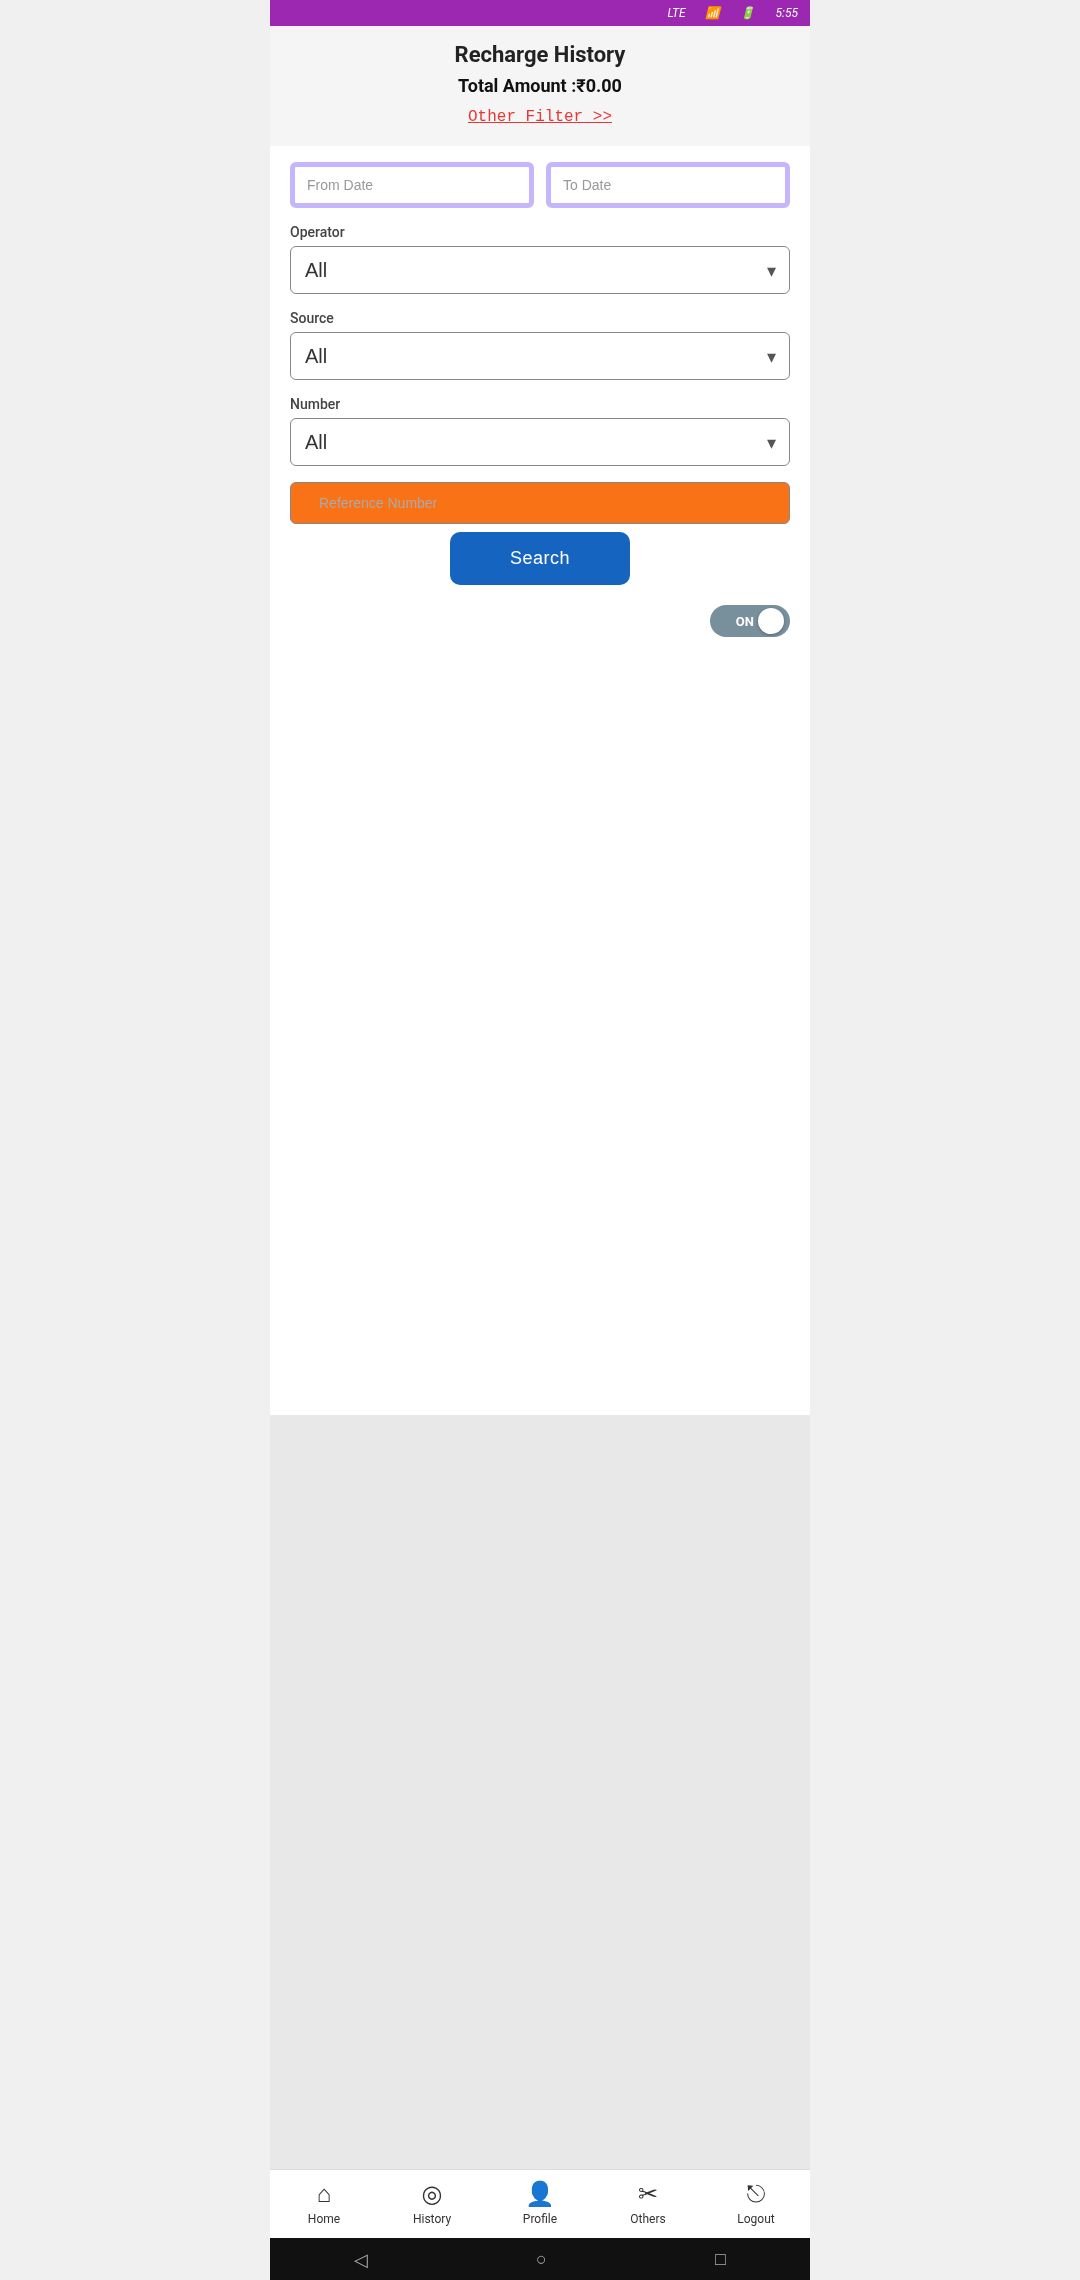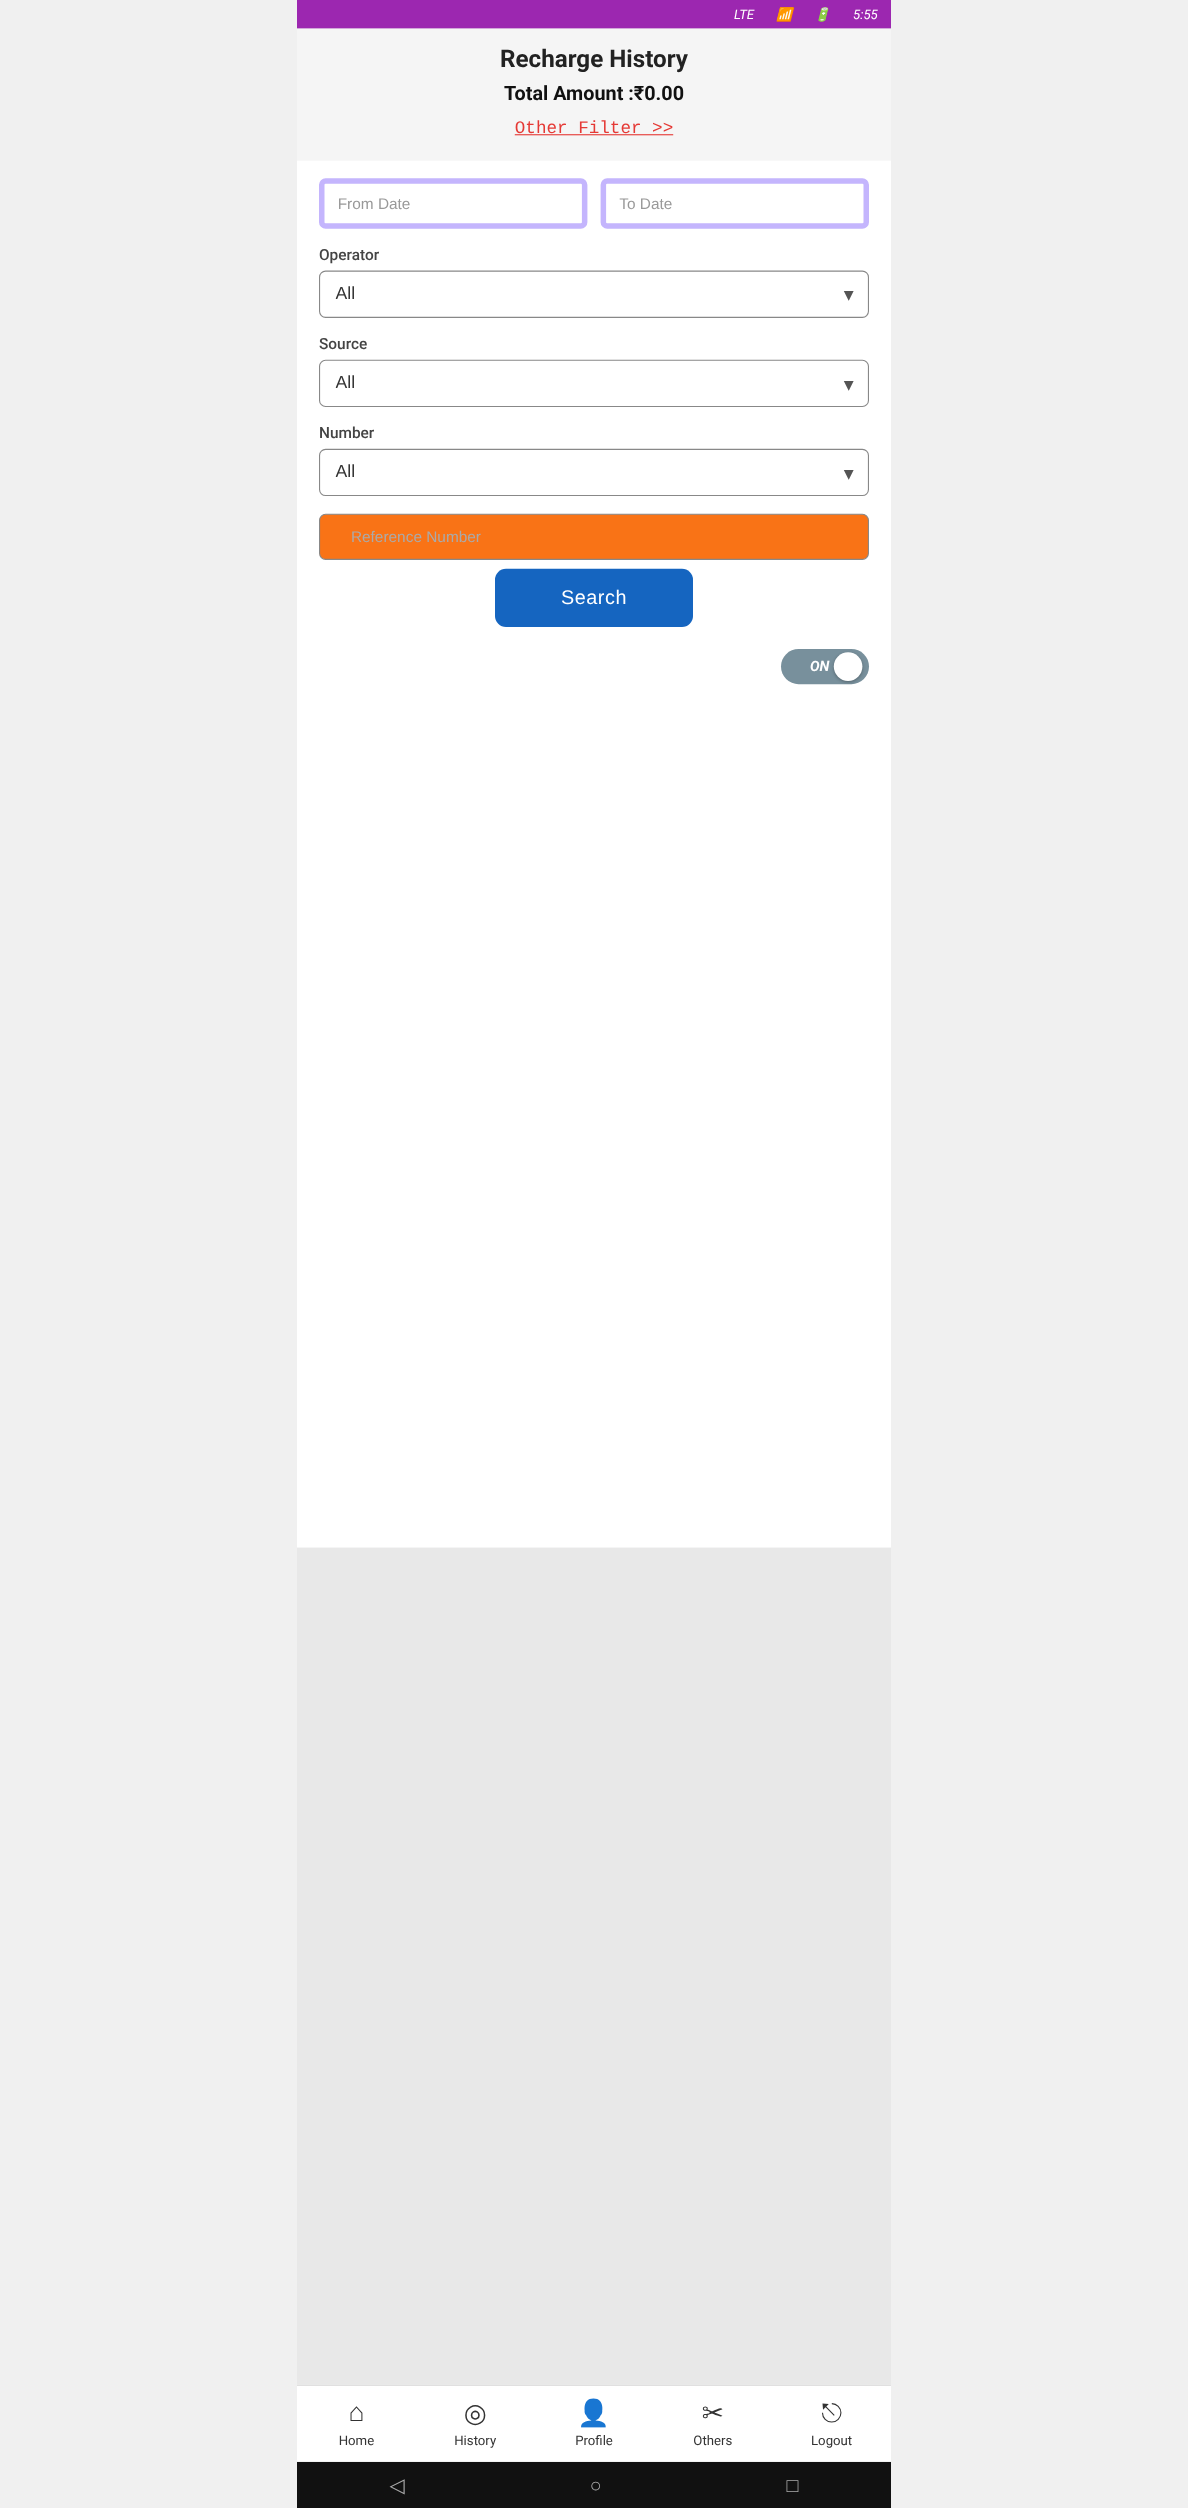--- a/index.html
+++ b/index.html
@@ -99,21 +99,21 @@
 
     .select-wrapper {
       position: relative;
       margin-bottom: 16px;
     }
     .select-wrapper select {
       width: 100%;
       border: 1.5px solid #888;
       border-radius: 6px;
       padding: 12px 40px 12px 14px;
-      font-size: 16px;
+      font-size: 20px;
       color: #333;
       background: white;
       appearance: none;
       -webkit-appearance: none;
       outline: none;
       cursor: pointer;
     }
     .select-arrow {
       position: absolute;
       right: 14px;
@@ -151,21 +151,20 @@
       font-weight: 500;
       cursor: pointer;
       letter-spacing: 0.5px;
     }
 
     
     .toggle-row {
       display: flex;
       justify-content: flex-end;
       margin-bottom: 8px;
-      font-style: italic;
     }
     .toggle-wrapper {
       display: flex;
       align-items: center;
       background: #b0bec5;
       border-radius: 20px;
       padding: 3px 6px;
       gap: 4px;
       cursor: pointer;
       width: 80px;

